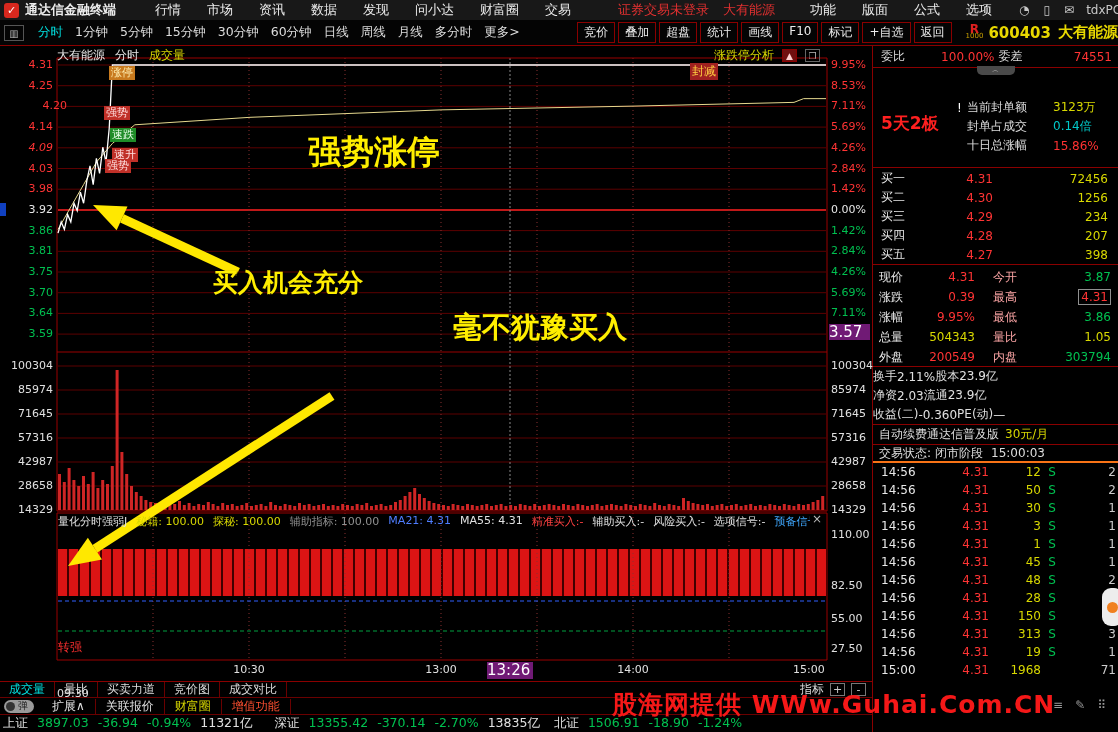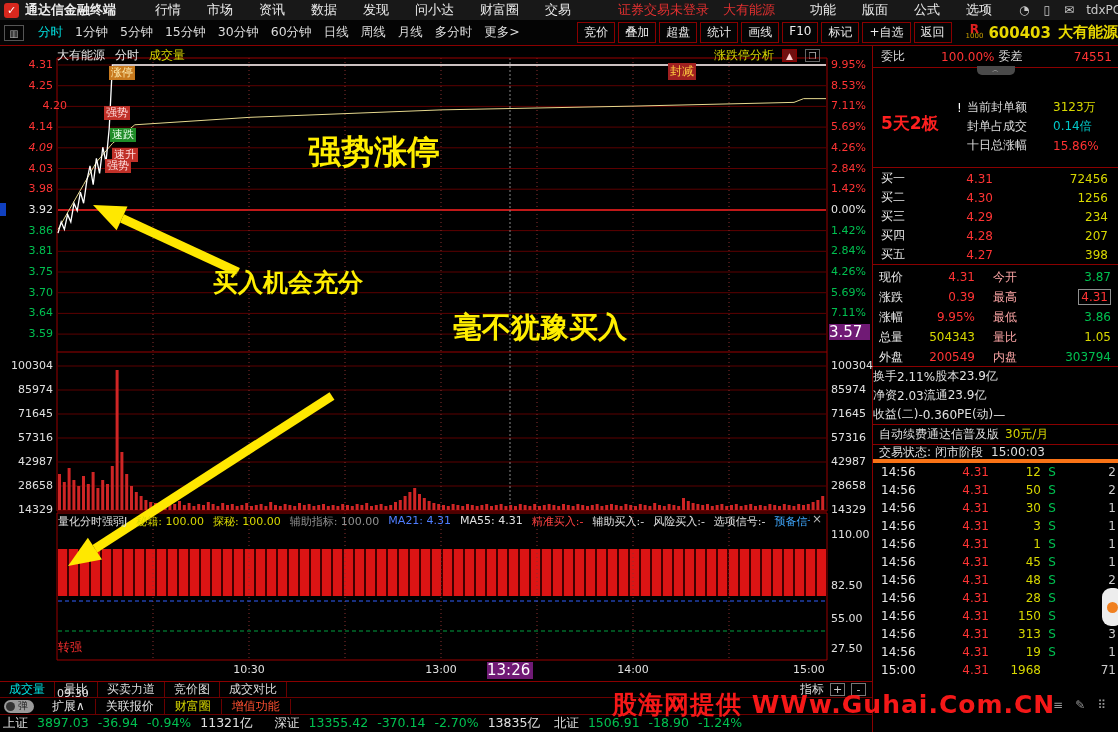--- a/index.html
+++ b/index.html
@@ -38,21 +38,21 @@
 .tr{text-align:right}
 .u{color:#ff3434}.d{color:#00c050}.f{color:#e8e8e8}.y{color:#d8d800}.w{color:#e0e0e0}.mg{color:#d858d8}
 .title-row{position:absolute;left:57px;top:1px;z-index:4;font-size:12px;display:flex;gap:10px}
 .anal-row{position:absolute;right:52px;top:1px;z-index:4;font-size:12px;display:flex;gap:8px;align-items:center}
 .mini-ic{width:15px;height:13px;border:1px solid #8a0000;background:#701010;color:#ffd0d0;font-size:9px;line-height:12px;text-align:center}
 .mini-ic2{width:15px;height:13px;border:1px solid #666;color:#bbb;font-size:9px;line-height:12px;text-align:center}
 .tag{position:absolute;font-size:11px;padding:0 2px;line-height:14px;z-index:6;white-space:nowrap}
 .tag-orange{background:#c87a1e;color:#ffeeb0}
 .tag-red{background:#c03028;color:#ffe0e0}
 .tag-green{background:#1f8c28;color:#eaffea}
-.sealtag{position:absolute;left:668px;top:17px;background:#a02020;color:#ffd040;font-size:12px;padding:0 2px;z-index:6}
+.sealtag{position:absolute;left:690px;top:17px;background:#a02020;color:#ffd040;font-size:12px;padding:0 2px;z-index:6}
 .anno{position:absolute;color:#ffee00;font-weight:bold;z-index:7;white-space:nowrap;text-shadow:1px 1px 2px #000}
 .blue-box{position:absolute;background:#701a75;color:#fff;font-size:15px;z-index:8}
 .ind-band{position:absolute;left:58px;top:503px;width:768px;height:47px;z-index:1;background:repeating-linear-gradient(90deg,#dc1414 0px,#dc1414 9px,#420000 9px,#420000 11px)}
 .ind-header{position:absolute;left:58px;top:468px;width:752px;height:14px;overflow:hidden;display:flex;gap:9px;font-size:11px;white-space:nowrap;z-index:5}
 .ind-close{position:absolute;left:812px;top:466px;color:#bbb;font-size:12px;z-index:6}
 .ind-signal{position:absolute;left:58px;top:593px;color:#ff3030;font-size:12px;z-index:5}
 
 .timeaxis{position:absolute;left:0;top:614px;width:872px;height:21px;z-index:4}
 .tabsrow{position:absolute;left:0;top:635px;width:872px;height:16px;border-top:1px solid #8a0000;display:flex;align-items:center;z-index:4;background:#000}
 .tab{padding:0 9px;font-size:12px;color:#ddd;border-right:1px solid #6a0000;height:15px;line-height:15px}
@@ -81,21 +81,21 @@
 .p-quote{height:102px;border-bottom:1px solid #8a0000;padding-top:2px}
 .q-row{display:flex;height:20px;align-items:center;font-size:12px}
 .q-row .ql{width:36px;padding-left:6px;color:#e8e8e8}
 .q-row .qv{width:66px;text-align:right}
 .q-row .ql2{width:46px;margin-left:18px;color:#fca5a5}
 .q-row .qv2{flex:1;text-align:right;padding-right:7px}
 .boxed{border:1px solid #909090;padding:0 2px}
 .p-quote2{height:58px;border-bottom:1px solid #8a0000}
 .q2-row{display:flex;height:19px;align-items:center;font-size:12px}
 .p-notice{height:20px;border-bottom:1px solid #8a0000;display:flex;align-items:center;font-size:12px;padding-left:6px}
-.p-status{height:18px;display:flex;align-items:center;font-size:12px;padding-left:6px;border-bottom:4px solid #f97316}
+.p-status{height:18px;display:flex;align-items:center;font-size:12px;padding-left:6px;border-bottom:2px solid #f97316}
 .p-trades{height:218px}
 .t-row{display:flex;height:18px;align-items:center;font-size:12px}
 .t-row .tt{width:50px;padding-left:8px;color:#e8e8e8}
 .t-row .tp{width:66px;text-align:right;color:#ff3434}
 .t-row .tv{width:52px;text-align:right;color:#d8d800}
 .t-row .ts{width:22px;text-align:center;color:#00c050}
 .t-row .tx{flex:1;text-align:right;padding-right:2px;color:#cccccc}
 .panel-icons{position:absolute;right:12px;top:652px;display:flex;gap:12px;color:#999;font-size:12px}
 .float-btn{position:absolute;right:-5px;top:542px;width:21px;height:38px;background:#ededed;border-radius:9px;z-index:9;display:flex;align-items:center;justify-content:center}
 .float-btn .oc{width:11px;height:11px;border-radius:50%;background:#f08020}

